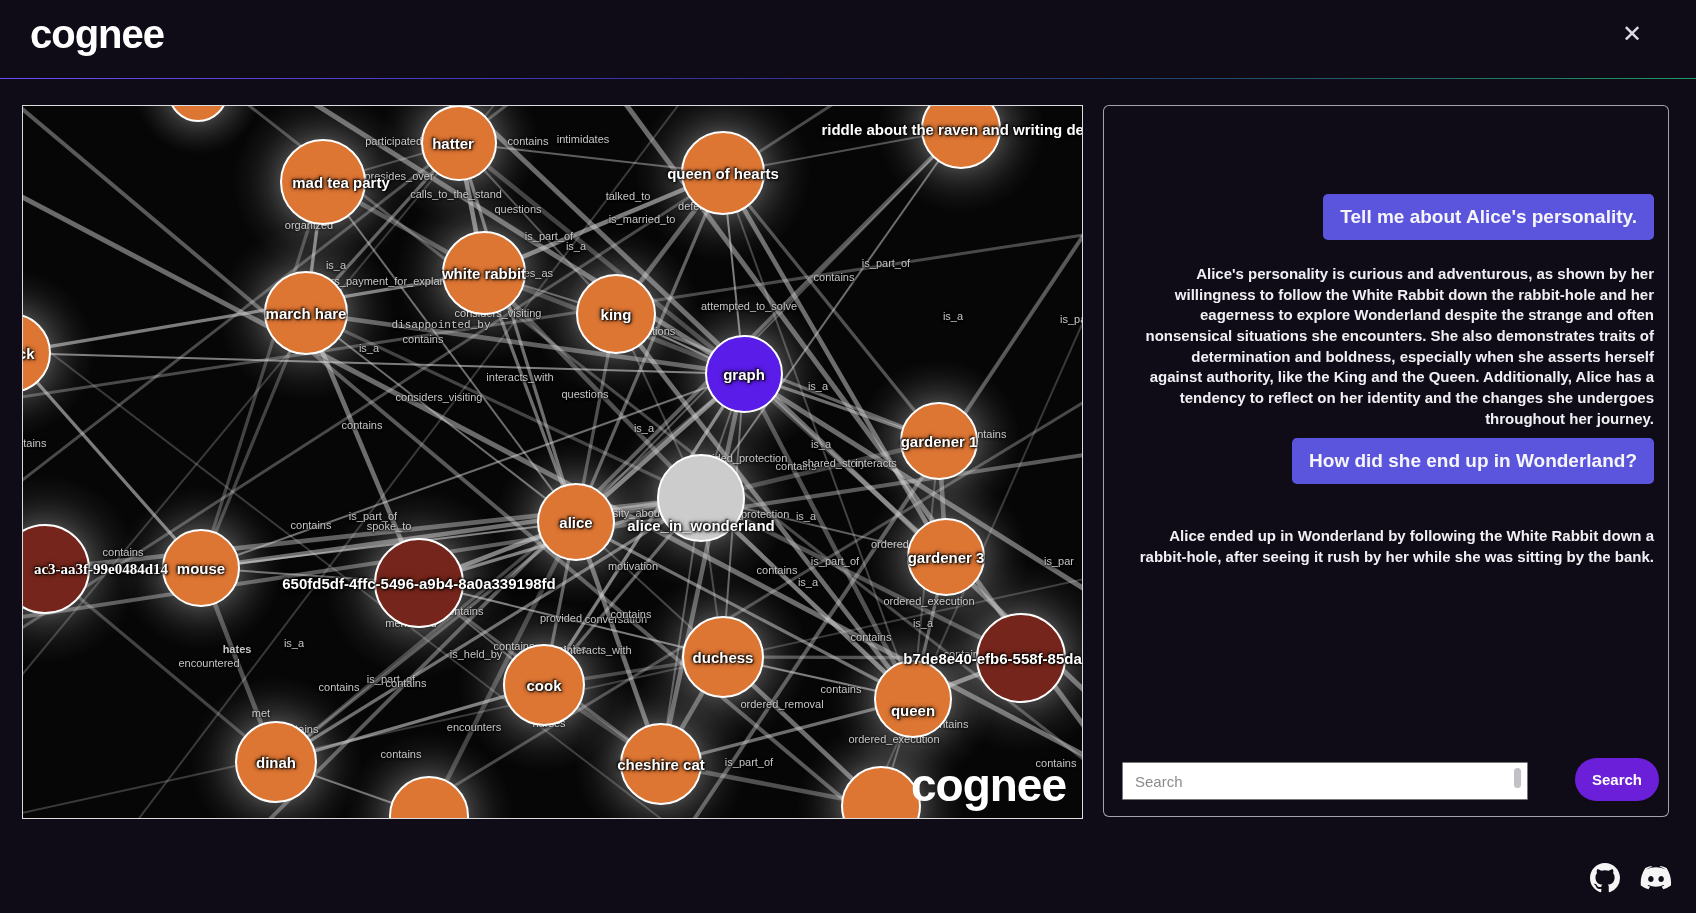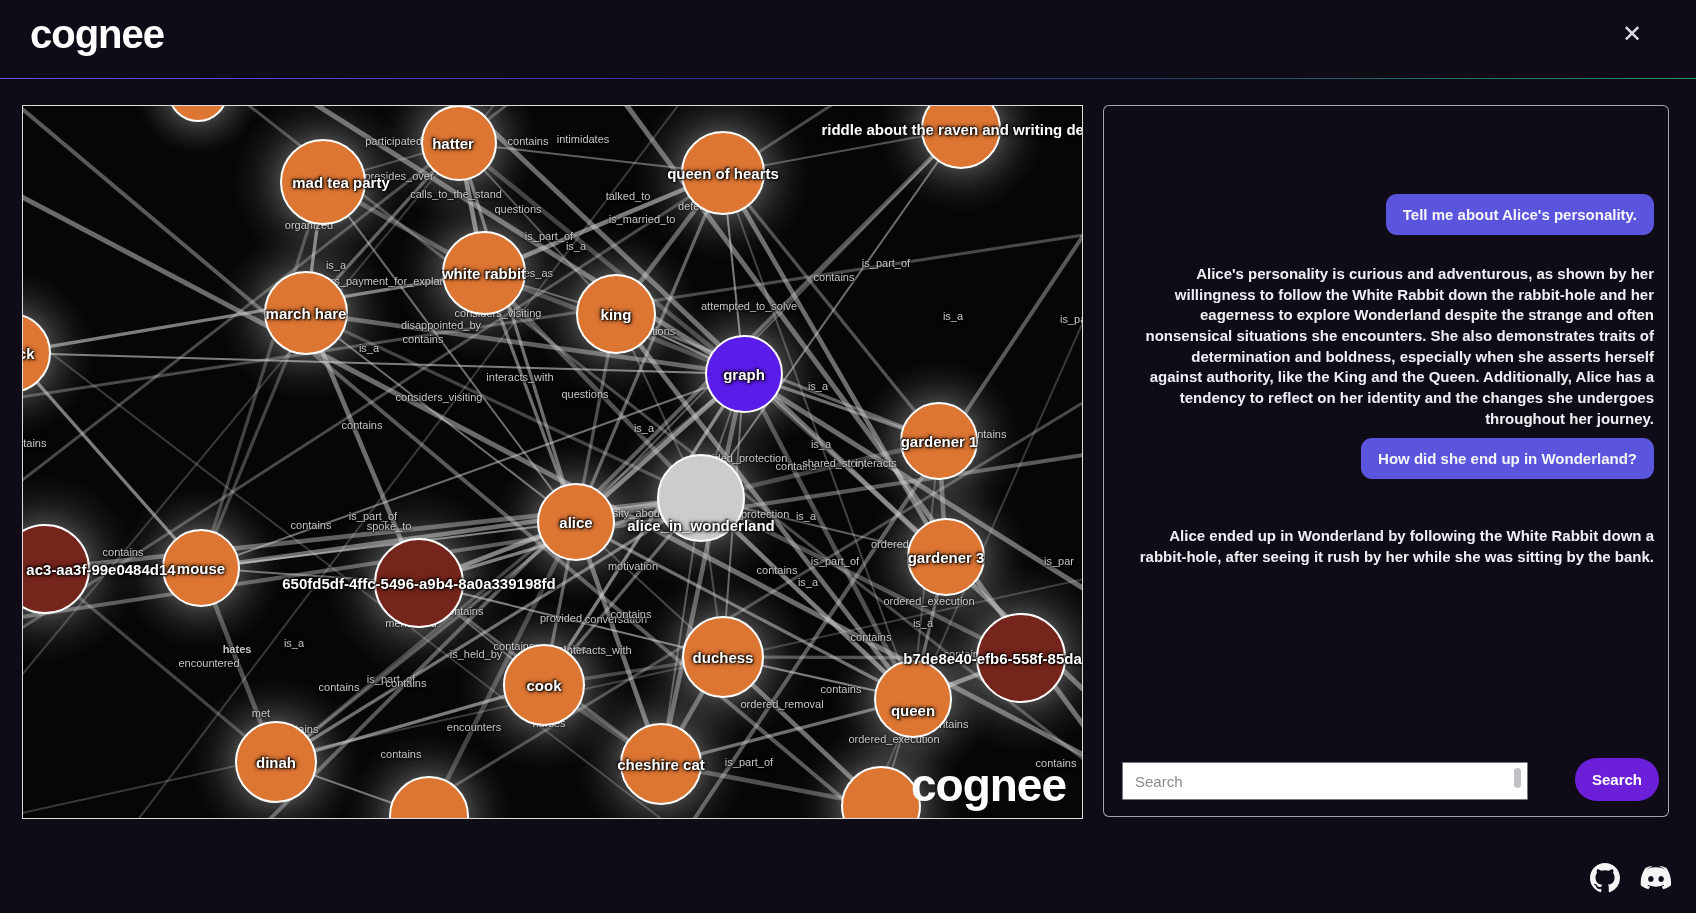--- a/index.html
+++ b/index.html
@@ -21,22 +21,22 @@
   .gnode-label{position:absolute;transform:translate(-50%,-50%);font-size:15px;font-weight:700;color:#fff;
     white-space:nowrap;text-shadow:-1px -1px 2px #000,1px 1px 2px #000,0 0 5px #000;pointer-events:none;}
   .watermark{position:absolute;right:16px;bottom:6px;font-size:46px;font-weight:700;color:#ffffff;letter-spacing:-1px;}
   
   .chat-panel{position:absolute;left:1103px;top:105px;width:566px;height:712px;box-sizing:border-box;
     border:1px solid rgba(214,214,220,.75);border-radius:6px;background:#0f0c17;}
   .model-select{position:absolute;left:20px;right:10px;top:8px;height:40px;border:1px solid #5240d9;
     border-radius:20px;background:#050309;display:flex;align-items:center;padding:0 22px;box-sizing:border-box;
     color:#f4f4f7;font-size:15px;cursor:pointer;}
   .model-select .chev{margin-left:auto;color:#cfcfd6;font-size:14px;}
-  .bubble{position:absolute;right:14px;background:#5a55dc;color:#f6f6fa;font-size:15px;font-weight:600;
-    padding:12px 17px;border-radius:11px;white-space:nowrap;}
+  .bubble{position:absolute;right:14px;background:#5a55dc;color:#f6f6fa;font-size:19px;font-weight:600;
+    padding:12px 17px;border-radius:5px;white-space:nowrap;}
   .answer{position:absolute;right:14px;color:#f0f0f4;font-size:15px;font-weight:600;line-height:1.38;
     text-align:right;}
   .search-row{position:absolute;left:18px;right:9px;bottom:15px;height:43px;}
   .search-input{position:absolute;left:0;bottom:1px;width:406px;height:38px;box-sizing:border-box;
     background:#ffffff;border:1px solid #777;border-radius:1px;font-size:15px;padding:0 22px 0 12px;
     color:#222;font-family:inherit;}
   .search-input::placeholder{color:#8a8a8a;}
   .search-thumb{position:absolute;left:392px;bottom:13px;width:7px;height:20px;background:#c2c2c6;border-radius:4px;}
   .search-btn{position:absolute;right:0;bottom:0;width:84px;height:43px;border:none;border-radius:22px;
     background:#6c1fd9;color:#fff;font-size:15px;font-weight:600;cursor:pointer;font-family:inherit;}
@@ -210,21 +210,21 @@
       <div class="edge-label" style="left: 605px; top: 90px;">talked_to</div>
       <div class="edge-label" style="left: 619px; top: 113px;">is_married_to</div>
       <div class="edge-label" style="left: 678px; top: 100px;">defended</div>
       <div class="edge-label" style="left: 286px; top: 119px;">organized</div>
       <div class="edge-label" style="left: 526px; top: 130px;">is_part_of</div>
       <div class="edge-label" style="left: 553px; top: 140px;">is_a</div>
       <div class="edge-label" style="left: 313px; top: 159px;">is_a</div>
       <div class="edge-label" style="left: 368px; top: 175px;">offers_payment_for_explanation</div>
       <div class="edge-label" style="left: 505px; top: 167px;">serves_as</div>
       <div class="edge-label" style="left: 475px; top: 207px;">considers_visiting</div>
-      <div class="edge-label" style="left: 418px; top: 219px;">disappointed_by</div>
+      <div class="edge-label" style="left: 418px; top: 219px; font-family: Liberation Mono, monospace;">disappointed_by</div>
       <div class="edge-label" style="left: 400px; top: 233px;">contains</div>
       <div class="edge-label" style="left: 346px; top: 242px;">is_a</div>
       <div class="edge-label" style="left: 726px; top: 200px;">attempted_to_solve</div>
       <div class="edge-label" style="left: 811px; top: 171px;">contains</div>
       <div class="edge-label" style="left: 863px; top: 157px;">is_part_of</div>
       <div class="edge-label" style="left: 930px; top: 210px;">is_a</div>
       <div class="edge-label" style="left: 1052px; top: 213px;">is_par</div>
       <div class="edge-label" style="left: 626px; top: 225px;">executions</div>
       <div class="edge-label" style="left: 497px; top: 271px;">interacts_with</div>
       <div class="edge-label" style="left: 562px; top: 288px;">questions</div>
@@ -317,21 +317,21 @@
       <div class="gnode-label" style="left: 700px; top: 67px;">queen of hearts</div>
       <div class="gnode-label" style="left: 461px; top: 167px;">white rabbit</div>
       <div class="gnode-label" style="left: 283px; top: 207px;">march hare</div>
       <div class="gnode-label" style="left: 593px; top: 208px;">king</div>
       <div class="gnode-label" style="left: 721px; top: 268px;">graph</div>
       <div class="gnode-label" style="left: -6px; top: 247px;">duck</div>
       <div class="gnode-label" style="left: 916px; top: 335px;">gardener 1</div>
       <div class="gnode-label" style="left: 678px; top: 403px; margin-top: 16px;">alice_in_wonderland</div>
       <div class="gnode-label" style="left: 553px; top: 416px;">alice</div>
       <div class="gnode-label" style="left: 178px; top: 462px;">mouse</div>
-      <div class="gnode-label" style="left: 78px; top: 463px;">ac3-aa3f-99e0484d14</div>
+      <div class="gnode-label" style="left: 78px; top: 463px; font-family: Liberation Serif, serif;">ac3-aa3f-99e0484d14</div>
       <div class="gnode-label" style="left: 396px; top: 477px;">650fd5df-4ffc-5496-a9b4-8a0a339198fd</div>
       <div class="gnode-label" style="left: 923px; top: 451px;">gardener 3</div>
       <div class="gnode-label" style="left: 700px; top: 551px;">duchess</div>
       <div class="gnode-label" style="left: 985px; top: 552px;">b7de8e40-efb6-558f-85da-63b</div>
       <div class="gnode-label" style="left: 521px; top: 579px;">cook</div>
       <div class="gnode-label" style="left: 890px; top: 604px;">queen</div>
       <div class="gnode-label" style="left: 638px; top: 658px;">cheshire cat</div>
       <div class="gnode-label" style="left: 253px; top: 656px;">dinah</div>
     </div>
   <div class="watermark">cognee</div>

